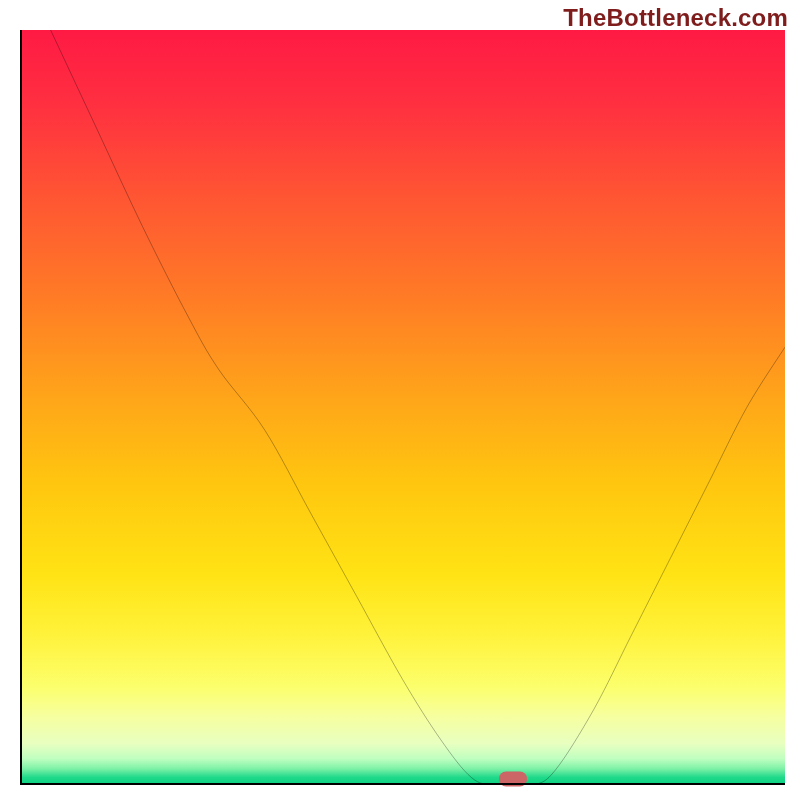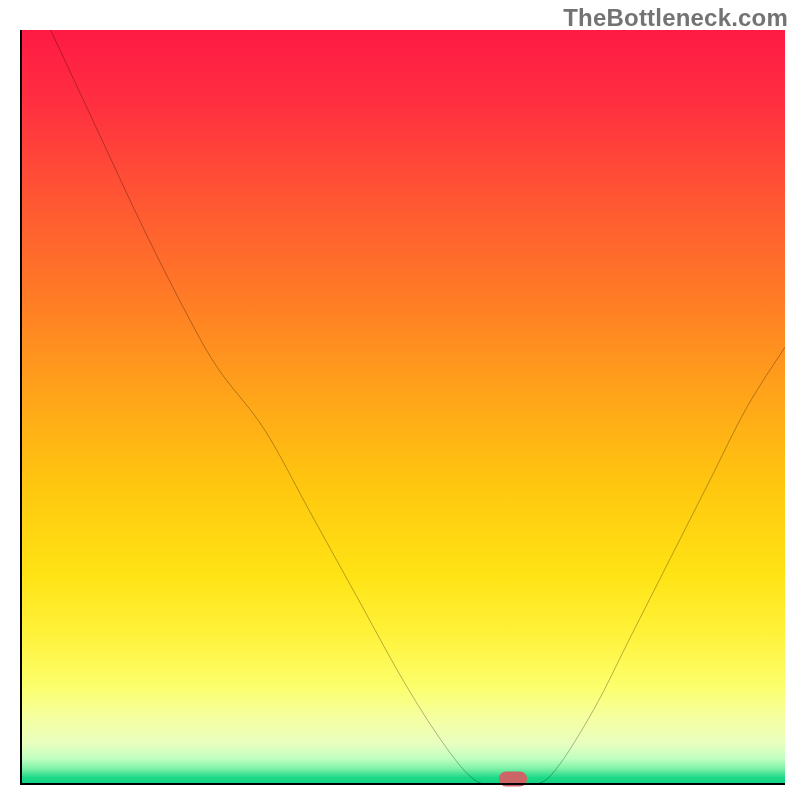--- a/index.html
+++ b/index.html
@@ -14,21 +14,21 @@
     position: relative;
     width: 800px;
     height: 800px;
   }
   .watermark {
     position: absolute;
     top: 4px;
     right: 12px;
     font-size: 24px;
     font-weight: 600;
-    color: #737373;
+    color: #7f1d1d;
     letter-spacing: 0.2px;
   }
   .plot-area {
     position: absolute;
     left: 20px;
     top: 30px;
     width: 765px;
     height: 755px;
     box-sizing: border-box;
   }

